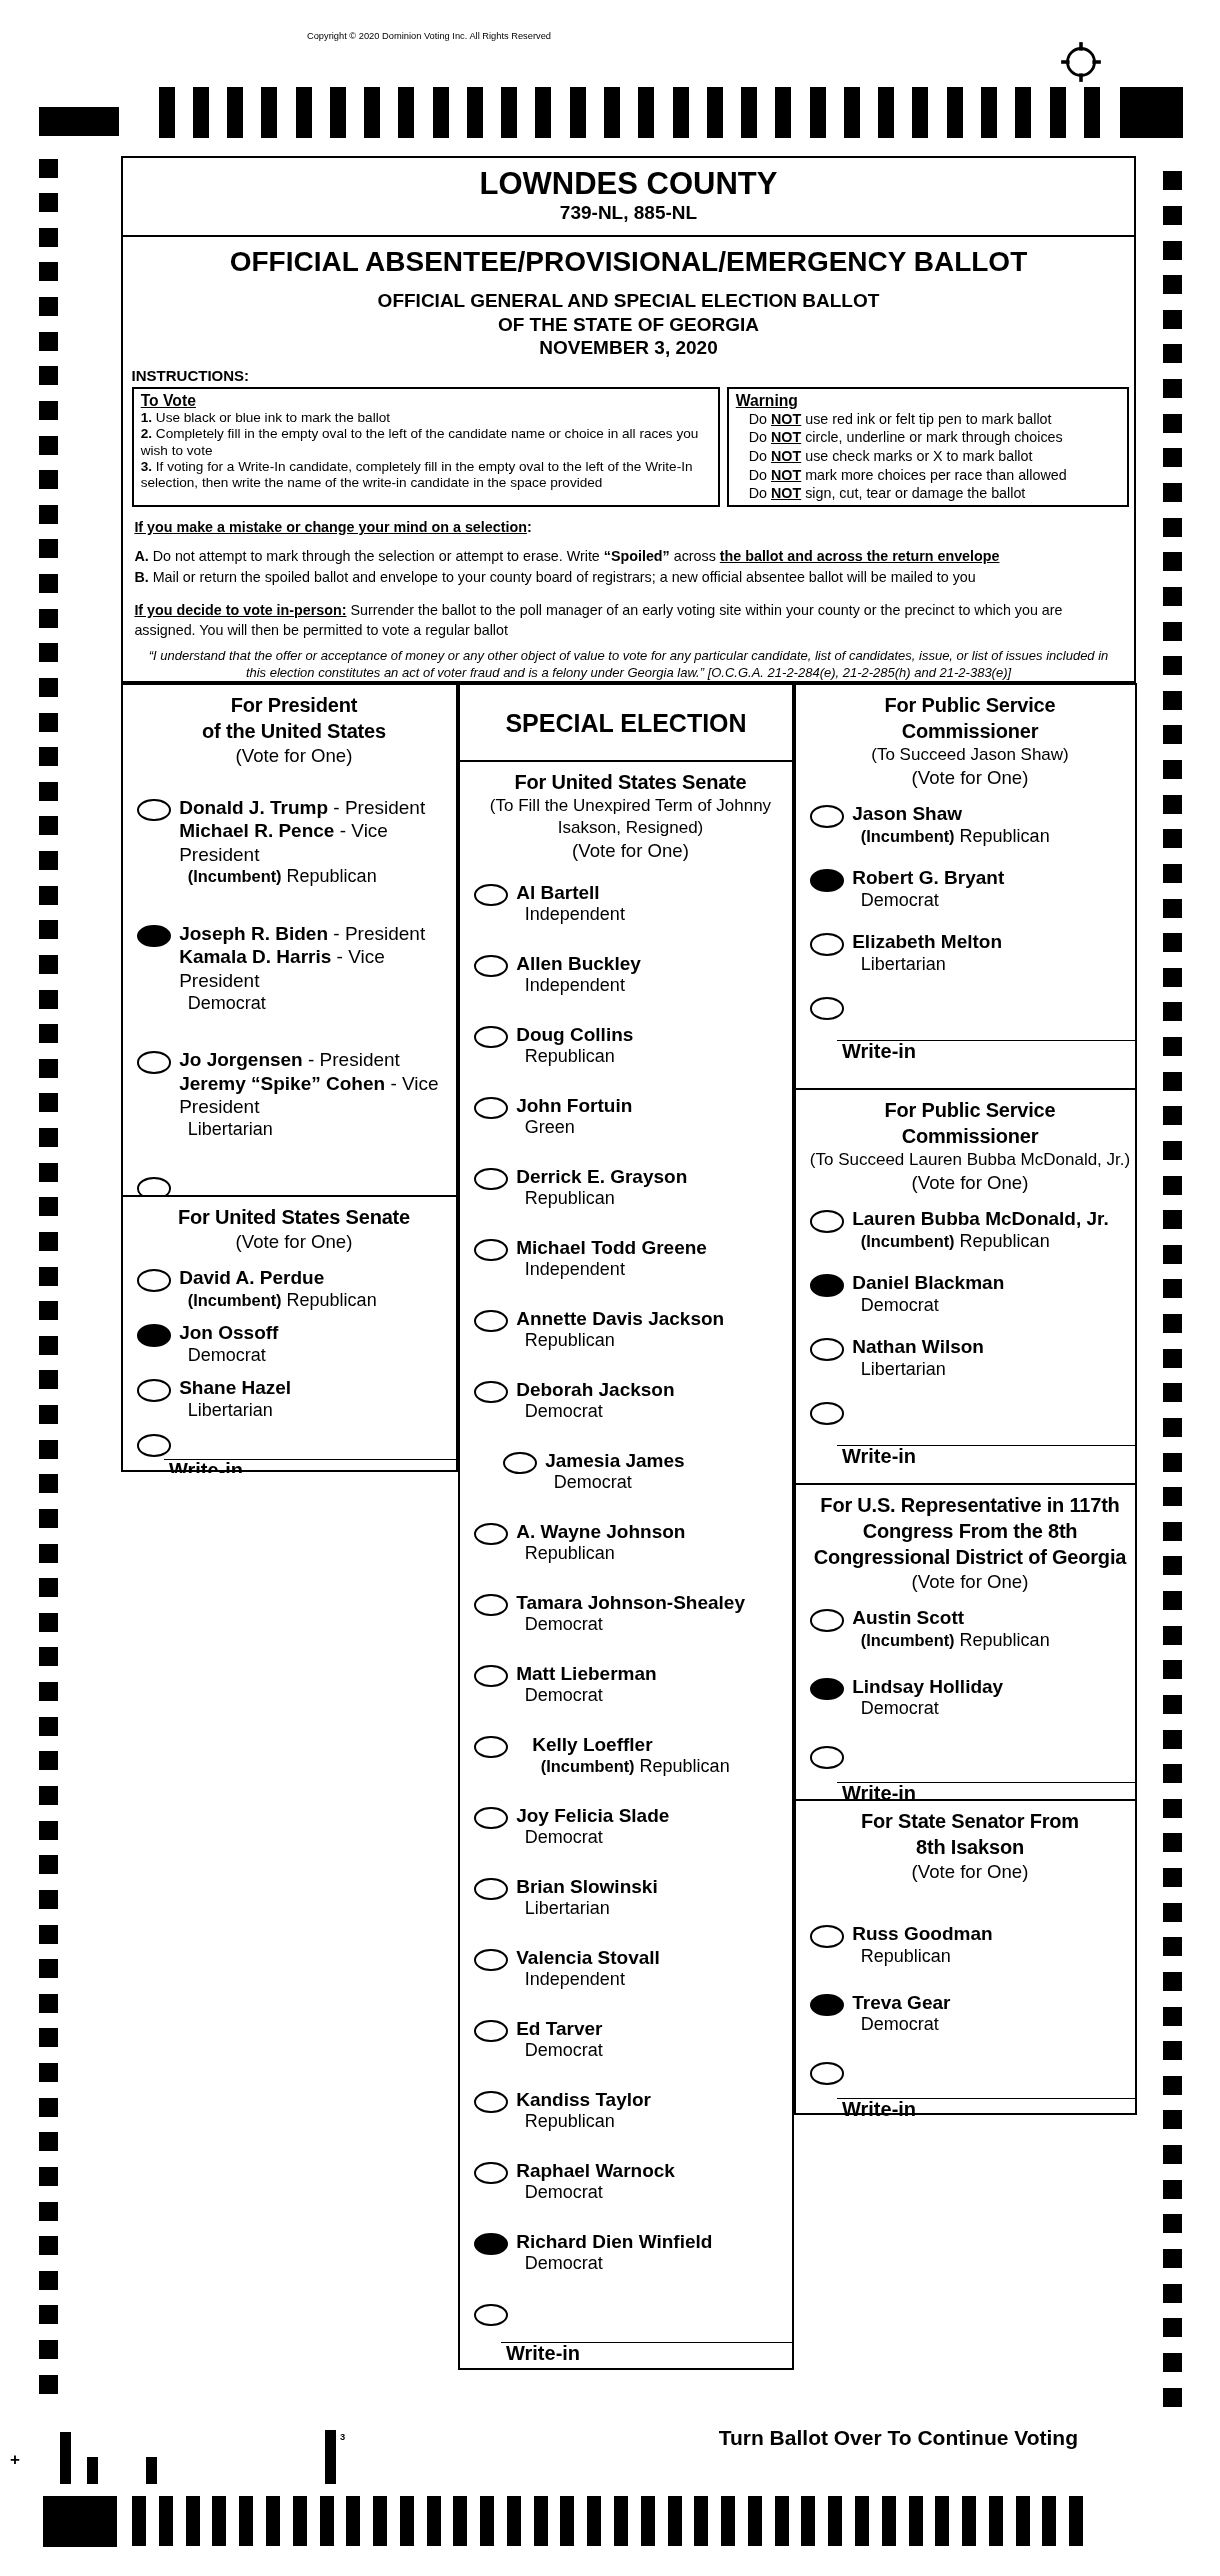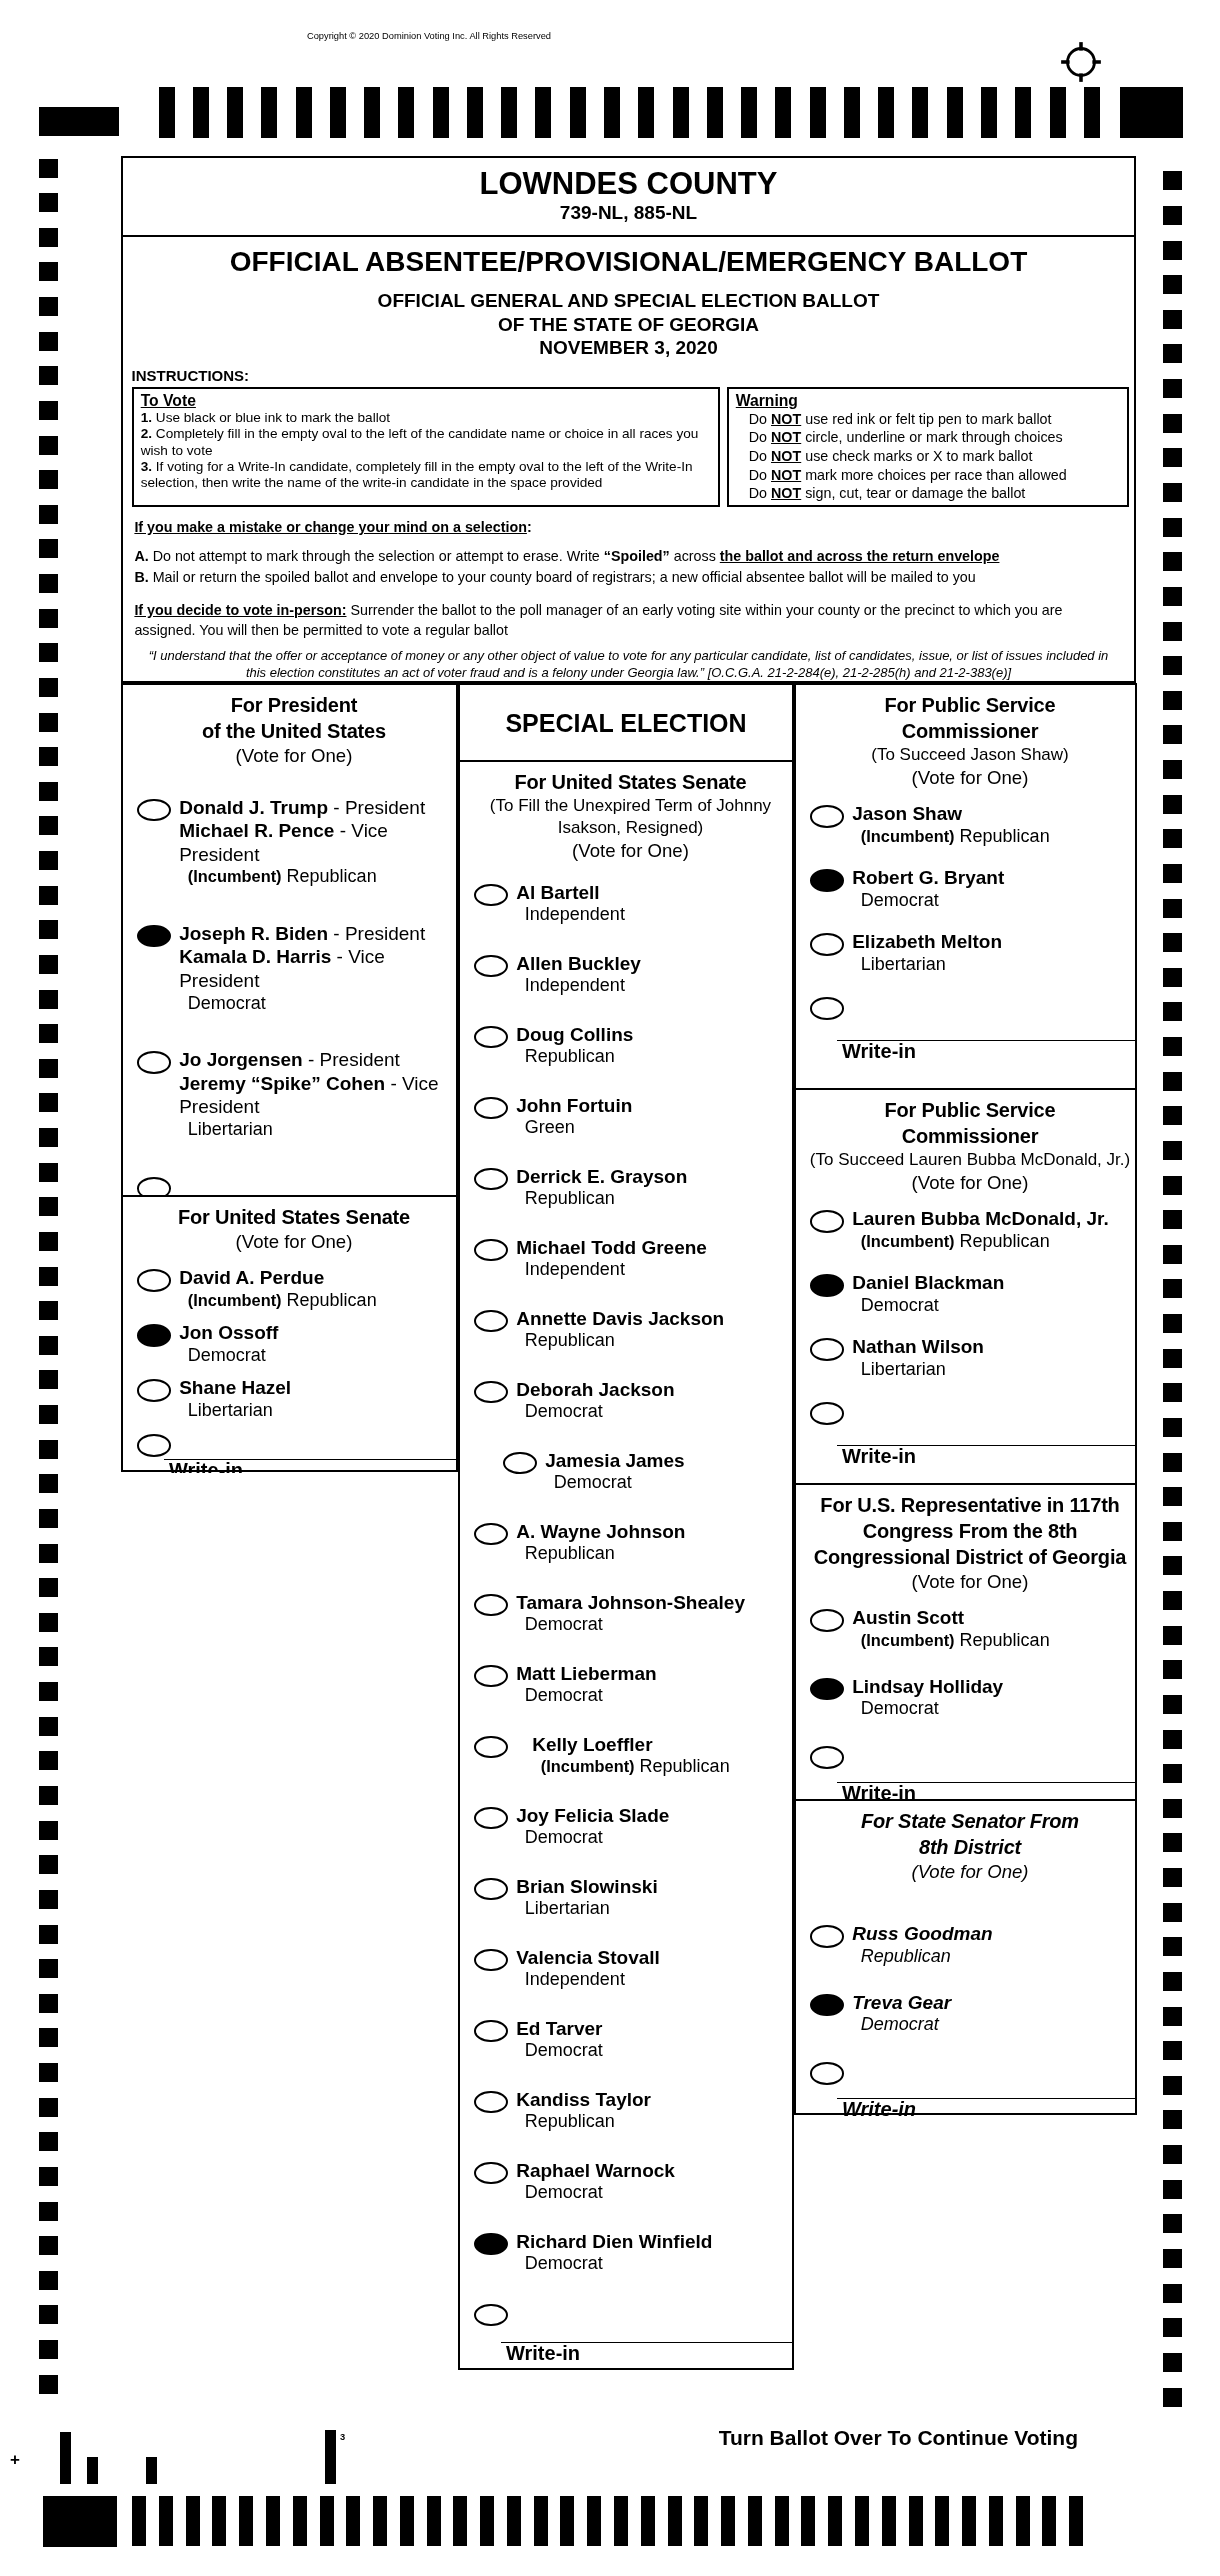--- a/index.html
+++ b/index.html
@@ -644,24 +644,24 @@
           </div>
         </div>
         <div class="cand" style="margin-top: 0px;">
           <span class="oval"></span>
         </div>
         <div class="wi" style="margin-top: 13px;">
           <div class="wline"></div>
           <div class="wlabel">Write-in</div>
         </div>
       </div>
-      <div class="contest bt" style="height: 317px; font-style: italic;">
+      <div class="contest bt" style="height: 317px;">
         <div class="chead" style="margin-bottom: 39px;">
           <div class="ctitle">For State Senator From</div>
-          <div class="ctitle">8th District</div>
+          <div class="ctitle">8th Isakson</div>
           <div class="cvote">(Vote for One)</div>
         </div>
         <div class="cand" style="margin-bottom: 23.6px;">
           <span class="oval" aria-checked="false"></span>
           <div class="ct">
             <div class="nrow"><span class="b">Russ Goodman</span></div>
             <div class="prow">Republican</div>
           </div>
         </div>
         <div class="cand" style="margin-bottom: 23.6px;">

